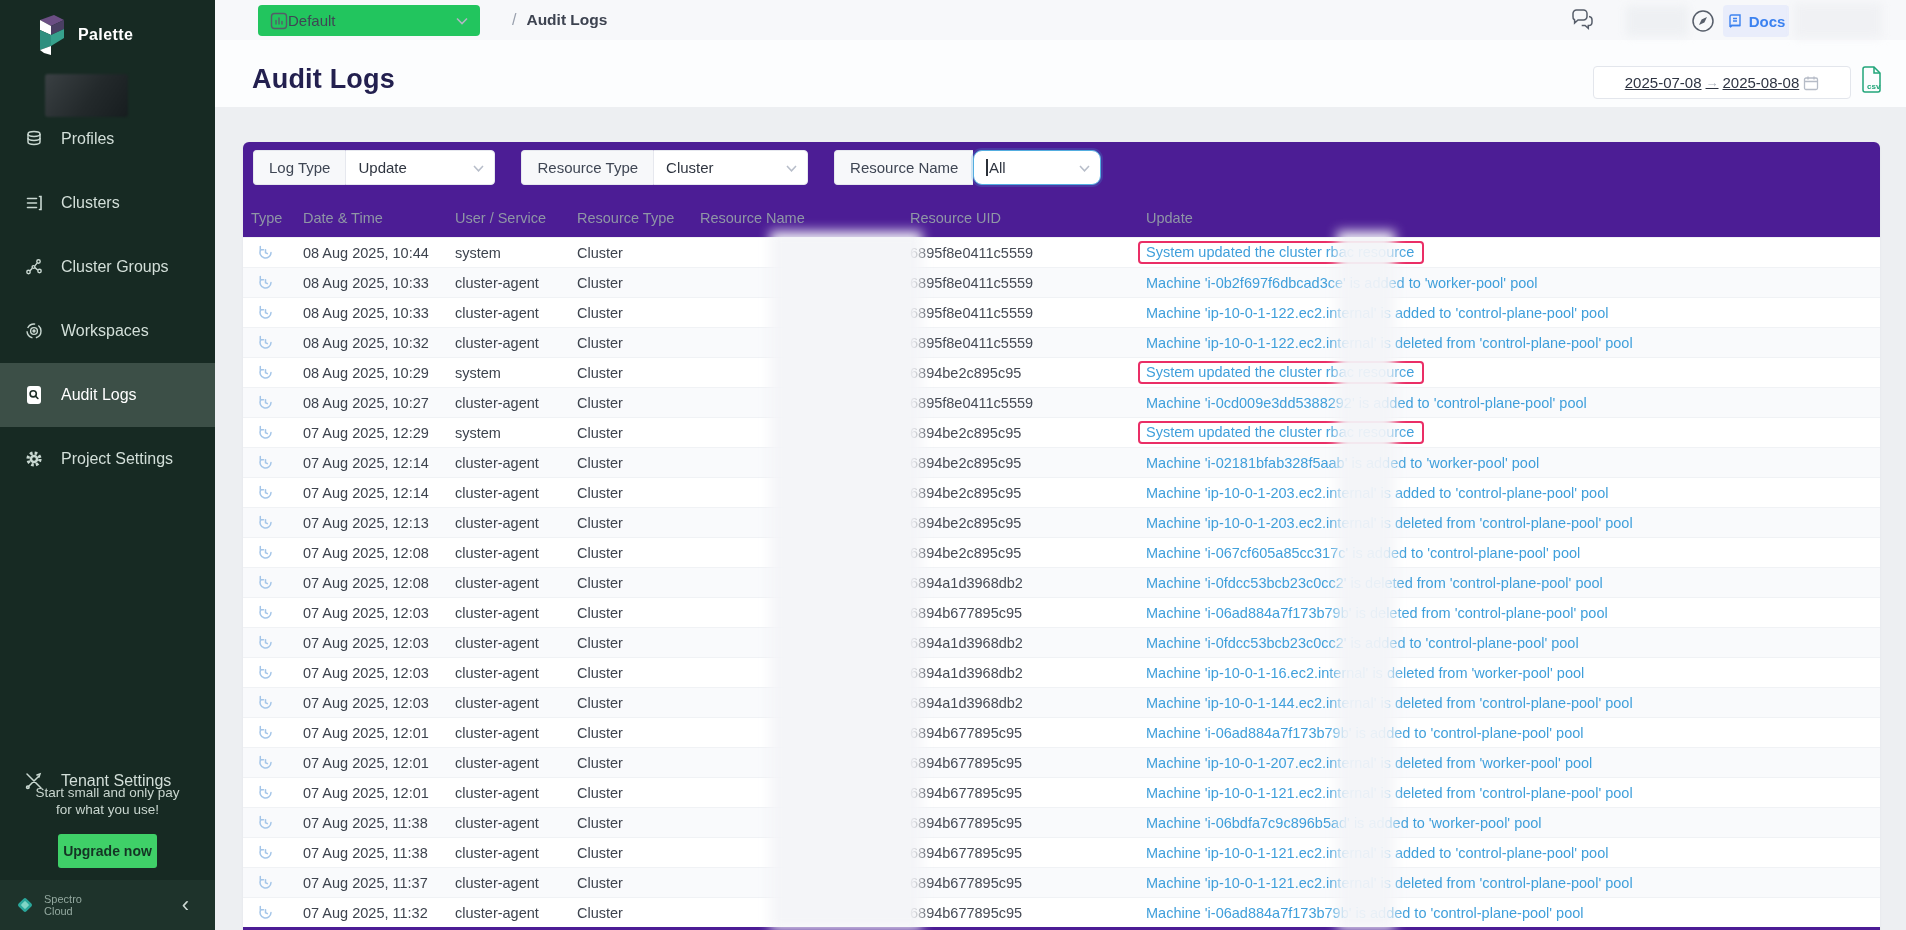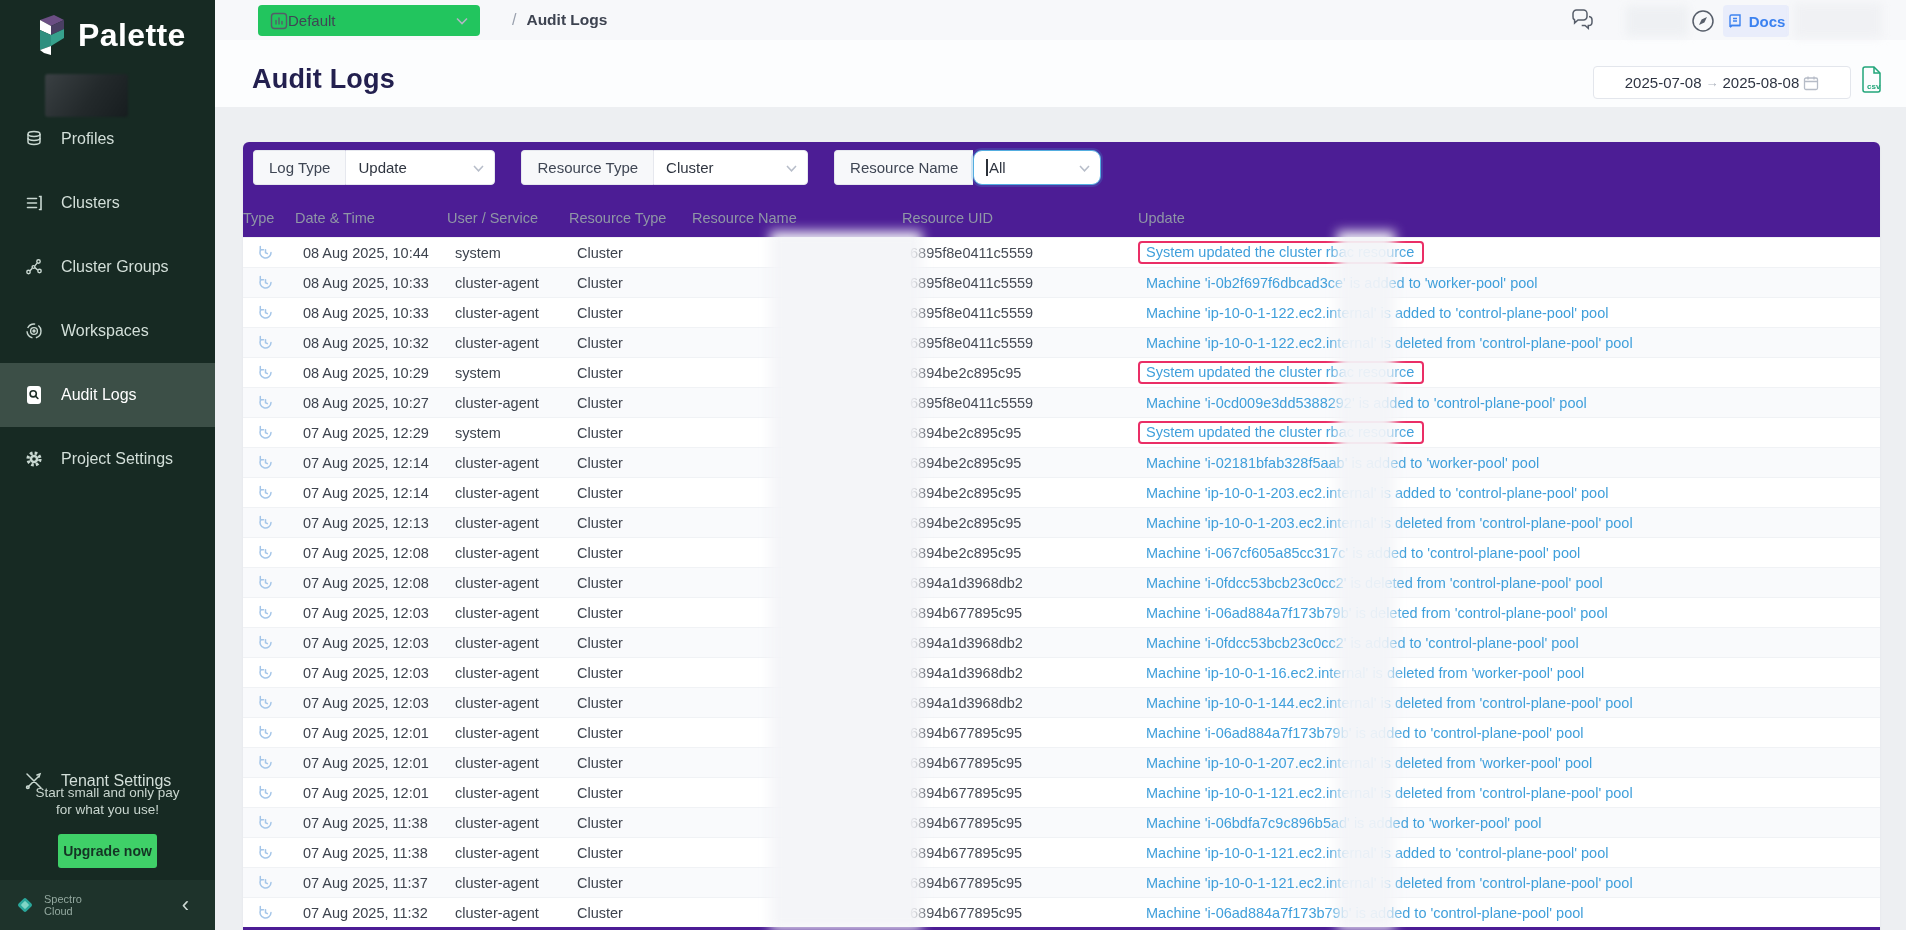--- a/index.html
+++ b/index.html
@@ -2,21 +2,21 @@
 <html><head>
 <meta charset="utf-8">
 <style>
   * { margin:0; padding:0; box-sizing:border-box; }
   body { font-family:"Liberation Sans","DejaVu Sans",sans-serif; }
   .screen { position:relative; width:1906px; height:930px; background:#edeff3; overflow:hidden; }
 
   
   .sidebar { position:absolute; left:0; top:0; width:215px; height:930px; background:#17291f; background:#18291f; background:#172a23; color:#dbe6e0; z-index:20; }
   .logo-row { position:absolute; left:34px; top:14px; display:flex; align-items:center; gap:10px; }
-  .logo-text { font-size:32px; font-weight:600; color:#fff; letter-spacing:.4px; }
+  .logo-text { font-size:16px; font-weight:600; color:#fff; letter-spacing:.4px; }
   .proj-redact { position:absolute; left:45px; top:74px; width:83px; height:43px; border-radius:3px;
     background:linear-gradient(125deg,#3a4043 0%,#23292b 55%,#171d1f 100%); filter:blur(1.2px); }
   .nav { position:absolute; left:0; top:107px; width:215px; }
   .nav-item { display:flex; align-items:center; height:64px; padding-left:24px; gap:17px; cursor:pointer; font-size:16px; color:#d3dfd9; }
   .nav-item .ic { width:20px; height:20px; flex:0 0 20px; display:flex; align-items:center; justify-content:center; }
   .nav-item.active { background:#3c4f47; color:#ffffff; }
   .tenant { position:absolute; top:749px; left:0; width:215px; }
   .promo { position:absolute; top:784px; left:0; width:215px; text-align:center; font-size:13.5px; line-height:17px; color:#c9d6cf; }
   .upgrade-btn { position:absolute; left:58px; top:834px; width:99px; height:34px; background:#3fd068; border:none; border-radius:3px;
     font-family:inherit; font-size:14px; font-weight:600; color:#143424; cursor:pointer; }
@@ -37,21 +37,21 @@
   .tb-blur1 { position:absolute; left:1411px; top:6px; width:62px; height:30px; background:#eef0f3; }
   .tb-blur2 { position:absolute; left:1579px; top:3px; width:88px; height:35px; background:#f0f1f4; }
   .docs-btn { position:absolute; left:1508px; top:5px; width:66px; height:32px; background:#e9edfb; border:none; border-radius:4px;
     display:flex; align-items:center; justify-content:center; gap:6px; font-family:inherit; font-size:15px; font-weight:600; color:#3c82f0; cursor:pointer; }
   .icon-btn { position:absolute; top:8px; background:none; border:none; cursor:pointer; }
 
   
   .title-band { position:absolute; left:215px; top:40px; right:0; height:67px; background:#fcfdfe; }
   .page-title { position:absolute; left:37px; top:24px; font-size:27px; font-weight:700; color:#23204f; letter-spacing:.2px; }
   .date-range { position:absolute; left:1378px; top:26px; width:258px; height:33px; background:#fff; border:1px solid #e3e6ec; border-radius:4px;
-    display:flex; align-items:center; justify-content:center; gap:4px; font-size:15px; color:#2e3442; cursor:pointer; }
+    display:flex; align-items:center; justify-content:center; gap:4px; font-size:15px; color:#2e3442; cursor:pointer;text-decoration:underline; }
   .date-range .arr { color:#aeb4bf; font-size:13px; }
   .csv-btn { position:absolute; left:1645px; top:26px; background:none; border:none; cursor:pointer; }
 
   
   .content-bg { position:absolute; left:215px; top:107px; right:0; bottom:0; background:#edeff2; }
   .card { position:absolute; left:243px; top:142px; width:1637px; height:788px; background:#4c1d95; border-radius:6px 6px 0 0;
     box-shadow:0 1px 3px rgba(30,40,60,.05); }
 
   
   .filters { position:absolute; left:10px; top:8px; display:flex; gap:26px; }
@@ -60,21 +60,21 @@
     border-radius:4px 0 0 4px; font-size:15px; color:#3f4654; white-space:nowrap; }
   .fselect { position:relative; display:flex; align-items:center; background:#fff; border:1px solid #e6e8ee; border-radius:0 4px 4px 0;
     padding:0 30px 0 12px; font-size:15px; color:#2f3540; cursor:pointer; }
   .fselect .chev { position:absolute; right:10px; top:14px; }
   .fselect.focused { border:1px solid #53aee0; box-shadow:0 0 0 2px rgba(70,160,220,.22); border-radius:9px; }
   .caret { display:inline-block; width:1.5px; height:17px; background:#2b3038; margin-right:1px; }
   .w1 { min-width:150px; } .w2 { min-width:155px; } .w3 { min-width:128px; }
 
   
   .thead { position:absolute; left:0; right:0; top:57px; height:38px; display:grid;
-    grid-template-columns:52px 152px 122px 123px 210px 236px 1fr; align-items:center;
+    grid-template-columns:52px 152px 122px 123px 210px 236px 1fr; padding-left:8px; align-items:center;
     font-size:14.5px; color:#8f96a6; }
   .rows { position:absolute; left:0; right:0; top:95px; bottom:0; overflow:hidden; }
   .row { display:grid; grid-template-columns:52px 152px 122px 123px 210px 236px 1fr; padding-left:8px; align-items:center;
     height:30px; border-top:1px solid #f0f2f5; font-size:14.5px; color:#3d434e; background:#fff; }
   .row.alt { background:#f9fafc; }
   .c-type { padding-left:7px; }
   .c-uid { color:#464b55; }
   .link { color:#3f9fdb; cursor:pointer; }
   .hl { display:inline-block; border:2px solid #ea2e66; border-radius:4px; padding:1px 8px 2px 6px; margin-left:-8px; }
 

